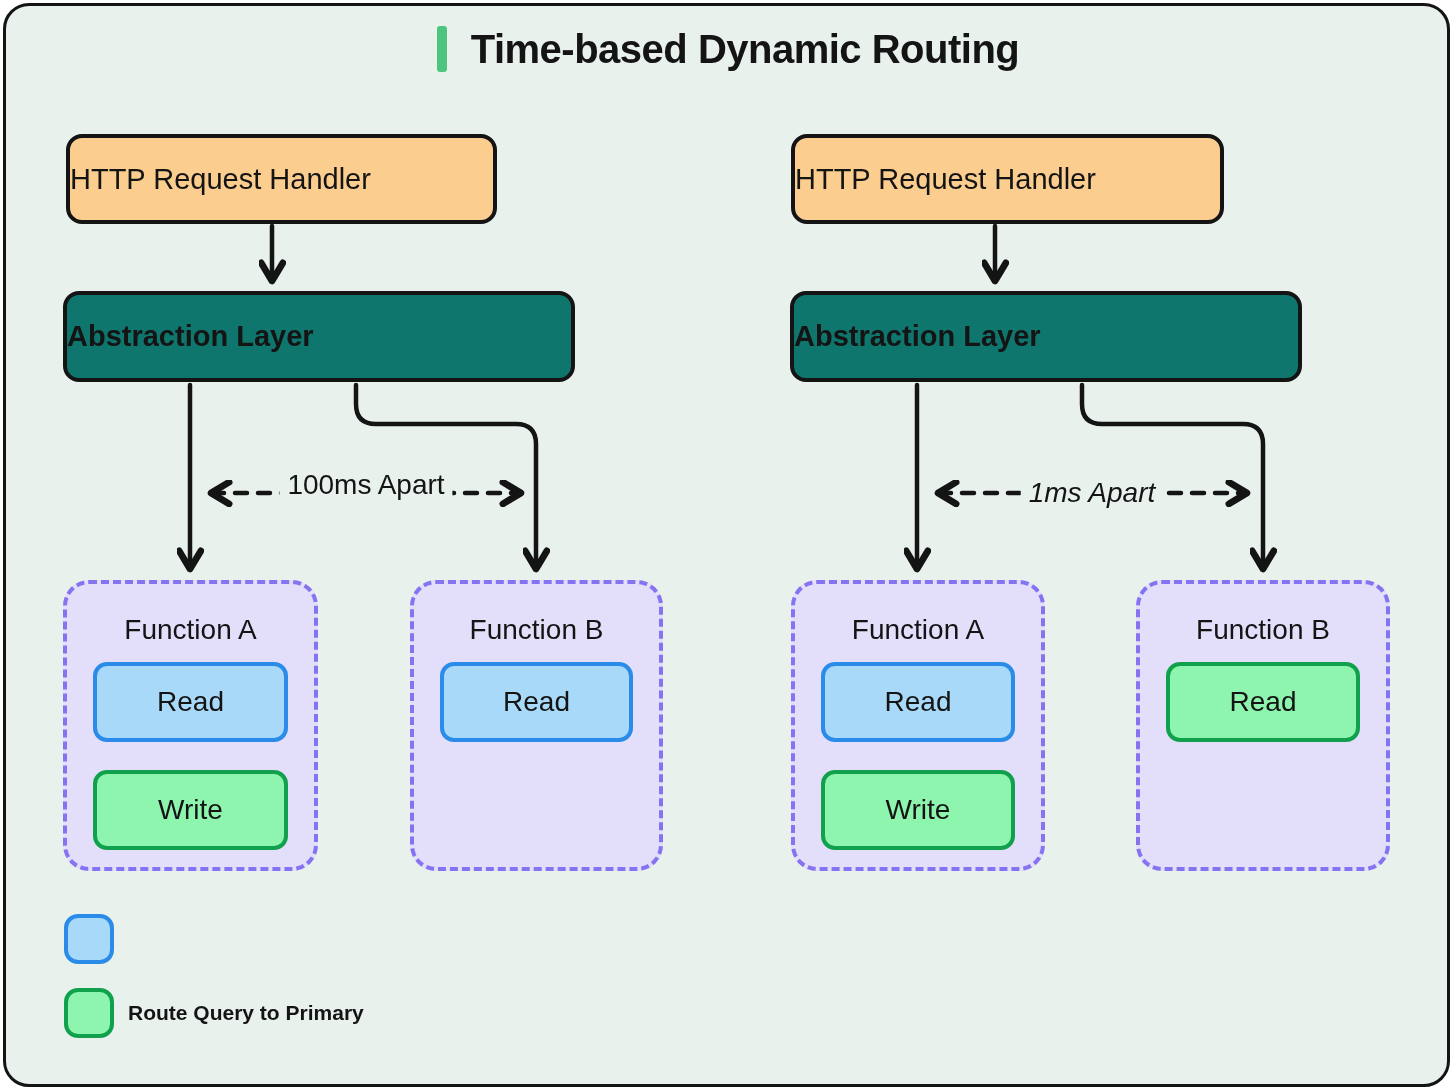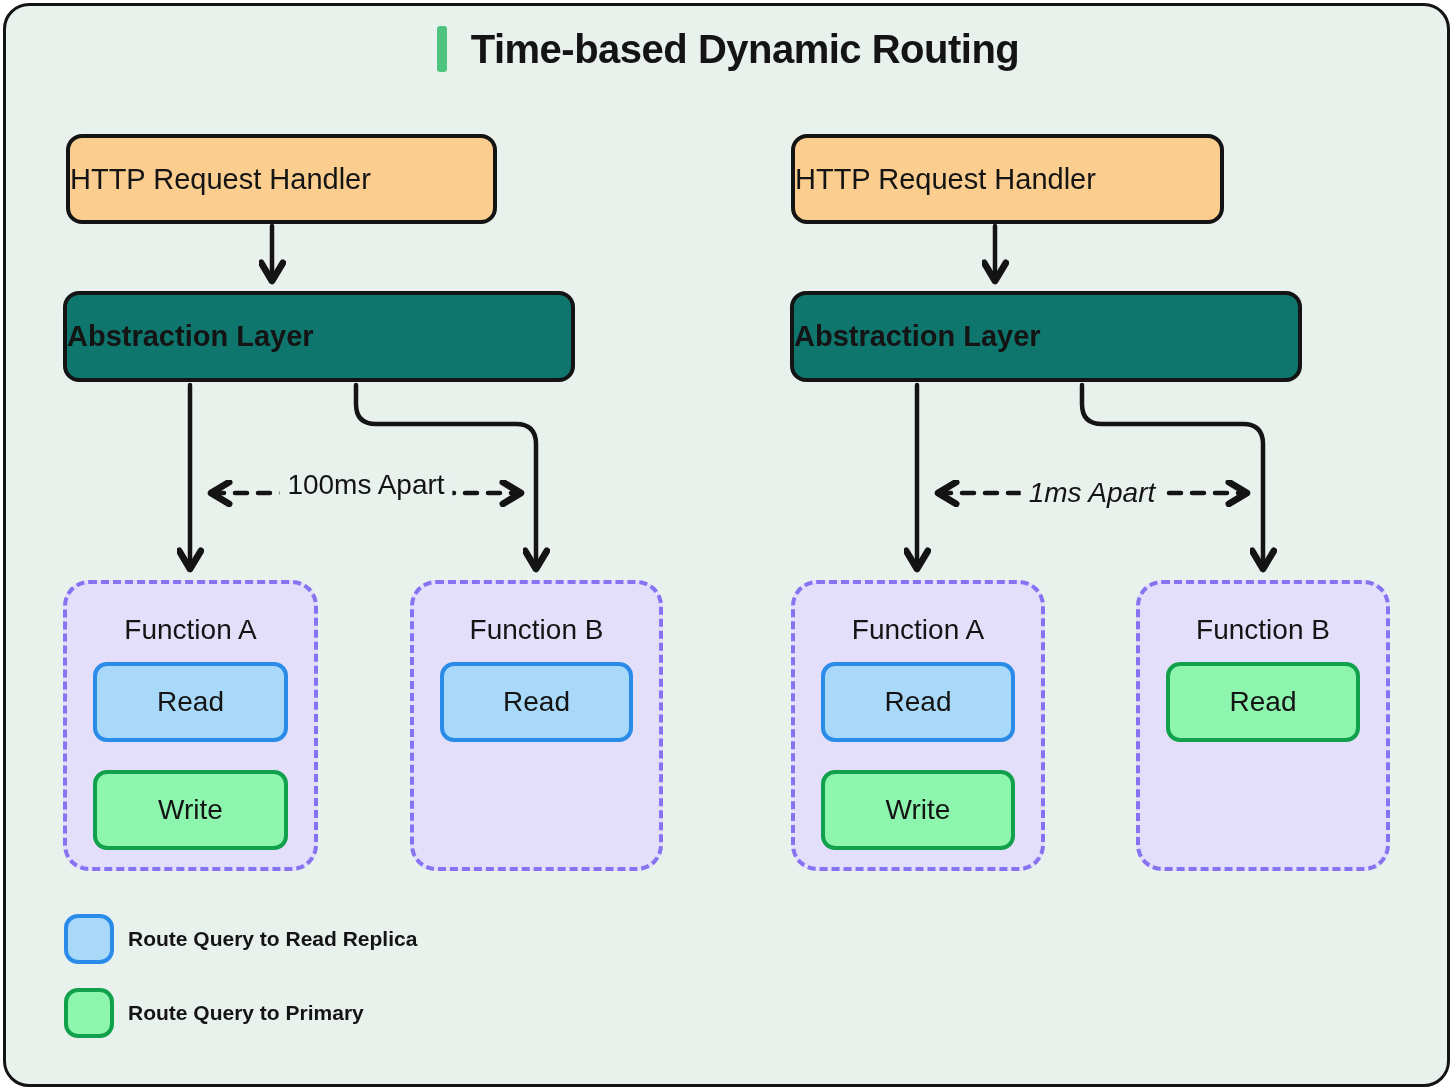--- a/index.html
+++ b/index.html
@@ -142,18 +142,17 @@
 
 <div class="func" style="left:1136px; top:580px; width:254px; height:291px;">
   <div class="func-label">Function B</div>
   <div class="op primary op1">
     <span>Read</span>
   </div>
 </div>
 
 <div class="legend-row" style="top:914px;">
   <div class="legend-swatch read-replica"></div>
-  <div class="legend-label">Route Query to Read Replica</div>
 </div>
 <div class="legend-row" style="top:988px;">
   <div class="legend-swatch primary"></div>
   <div class="legend-label">Route Query to Primary</div>
 </div>
 
 </body></html>

